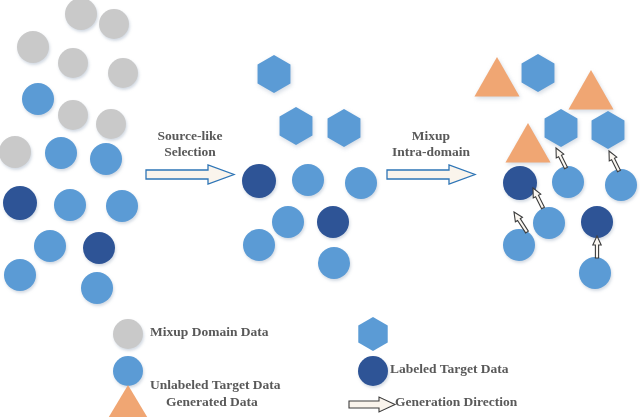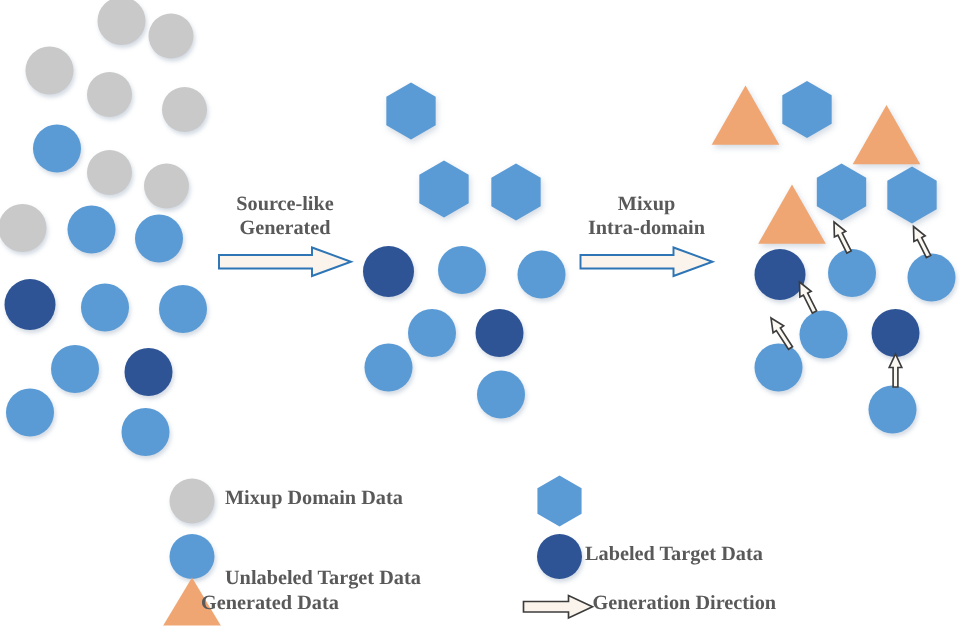--- a/index.html
+++ b/index.html
@@ -122,40 +122,40 @@
     </div>
     <svg width="640" height="417" style="position: absolute; left: 0px; top: 0px;">
       <polygon points="556,148 563.7815165616993,154.17154761789942 561.4560058650995,155.33430296619932 567.4310835055999,167.28445824720006 564.5689164944001,168.71554175279994 558.5938388538998,156.7653864717992 556.2683281573001,157.92814182009909" fill="#FBF7F1" stroke="#3C3C3C" stroke-width="1.1" stroke-linejoin="miter"></polygon>
       <polygon points="609,151 616.7815165616993,157.17154761789942 614.4560058650995,158.33430296619932 620.4310835055999,170.28445824720006 617.5689164944001,171.71554175279994 611.5938388538998,159.7653864717992 609.2683281573001,160.92814182009909" fill="#FBF7F1" stroke="#3C3C3C" stroke-width="1.1" stroke-linejoin="miter"></polygon>
       <polygon points="533,188 540.7815165616993,194.17154761789942 538.4560058650995,195.33430296619932 544.4310835055999,207.28445824720006 541.5689164944001,208.71554175279994 535.5938388538998,196.7653864717992 533.2683281573001,197.92814182009909" fill="#FBF7F1" stroke="#3C3C3C" stroke-width="1.1" stroke-linejoin="miter"></polygon>
       <polygon points="514,212 522.4263583438214,217.257041474205 520.2464049414398,218.67401118575307 528.341509786081,231.12801863904733 525.658490213919,232.87198136095267 517.5633853692777,220.41797390765842 515.3834319668961,221.83494361920648" fill="#FBF7F1" stroke="#3C3C3C" stroke-width="1.1" stroke-linejoin="miter"></polygon>
       <polygon points="597,236 601.2,245 598.6,245 598.6,258 595.4,258 595.4,245 592.8,245" fill="#FBF7F1" stroke="#3C3C3C" stroke-width="1.1" stroke-linejoin="miter"></polygon>
     </svg>
     <div class="lbl steplbl" style="left: 140px; top: 128px; width: 100px;">
       <div>Source-like</div>
-      <div>Generated</div>
+      <div>Selection</div>
     </div>
     <svg width="92" height="24" style="position: absolute; left: 146px; top: 164px;">
       <polygon points="0,6 62,6 62,1 88,10.5 62,20 62,15 0,15" fill="#FAF4EC" stroke="#2E75B6" stroke-width="1.3"></polygon>
     </svg>
     <div class="lbl steplbl" style="left: 381px; top: 128px; width: 100px;">
       <div>Mixup</div>
       <div>Intra-domain</div>
     </div>
     <svg width="92" height="24" style="position: absolute; left: 387px; top: 164px;">
       <polygon points="0,6 62,6 62,1 88,10.5 62,20 62,15 0,15" fill="#FAF4EC" stroke="#2E75B6" stroke-width="1.3"></polygon>
     </svg>
     <div class="node circ" style="left: 113px; top: 319px; width: 30px; height: 30px; background: rgb(201, 201, 201); box-shadow: rgba(130, 150, 175, 0.35) 1px 2px 3px;"></div>
     <div class="lbl legendtext" style="left: 150px; top: 324px;">Mixup Domain Data</div>
     <div class="node circ" style="left: 113px; top: 356px; width: 30px; height: 30px; background: rgb(91, 155, 213); box-shadow: rgba(130, 150, 175, 0.35) 1px 2px 3px;"></div>
     <div class="lbl legendtext" style="left: 150px; top: 377px;">Unlabeled Target Data</div>
     <svg width="46" height="42" style="position: absolute; left: 105px; top: 384px;">
       <polygon points="23,1 2,36 44,36" fill="#F0A673"></polygon>
     </svg>
-    <div class="lbl legendtext" style="left: 134px; top: 394px;">Generated Data</div>
+    <div class="lbl legendtext" style="left: 166px; top: 394px;">Generated Data</div>
     <svg width="42" height="42" style="position: absolute; left: 352px; top: 313px;">
       <polygon points="21.00,4.00 35.72,12.50 35.72,29.50 21.00,38.00 6.28,29.50 6.28,12.50" fill="#5B9BD5"></polygon>
     </svg>
     <div class="node circ" style="left: 358px; top: 356px; width: 30px; height: 30px; background: rgb(46, 84, 150); box-shadow: rgba(130, 150, 175, 0.35) 1px 2px 3px;"></div>
     <div class="lbl legendtext" style="left: 390px; top: 361px;">Labeled Target Data</div>
     <svg width="50" height="20" style="position: absolute; left: 349px; top: 395px;">
       <polygon points="0,6 30,6 30,2 46,9.5 30,17 30,13 0,13" fill="#FAF4EC" stroke="#3C3C3C" stroke-width="1.1"></polygon>
     </svg>
     <div class="lbl legendtext" style="left: 395px; top: 394px; text-align: right;">Generation Direction</div>
   </div>

